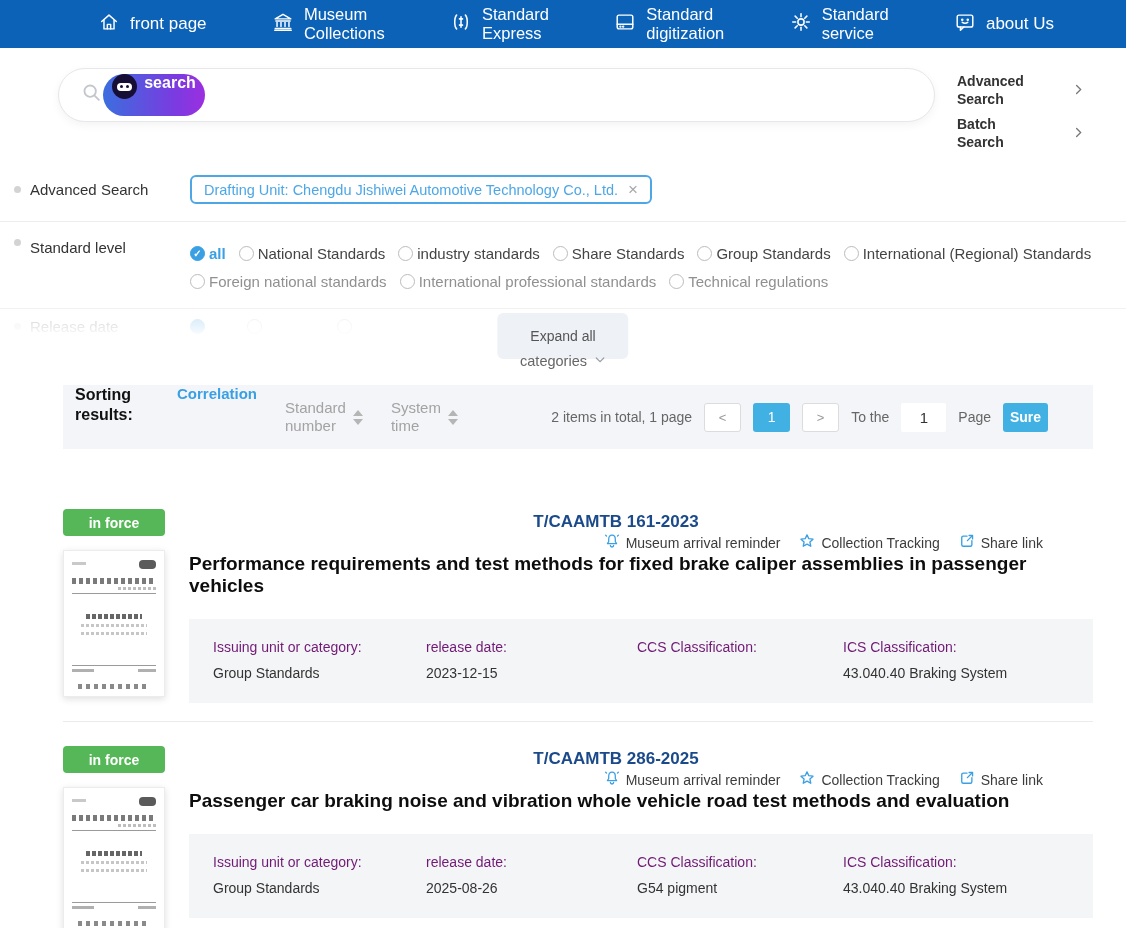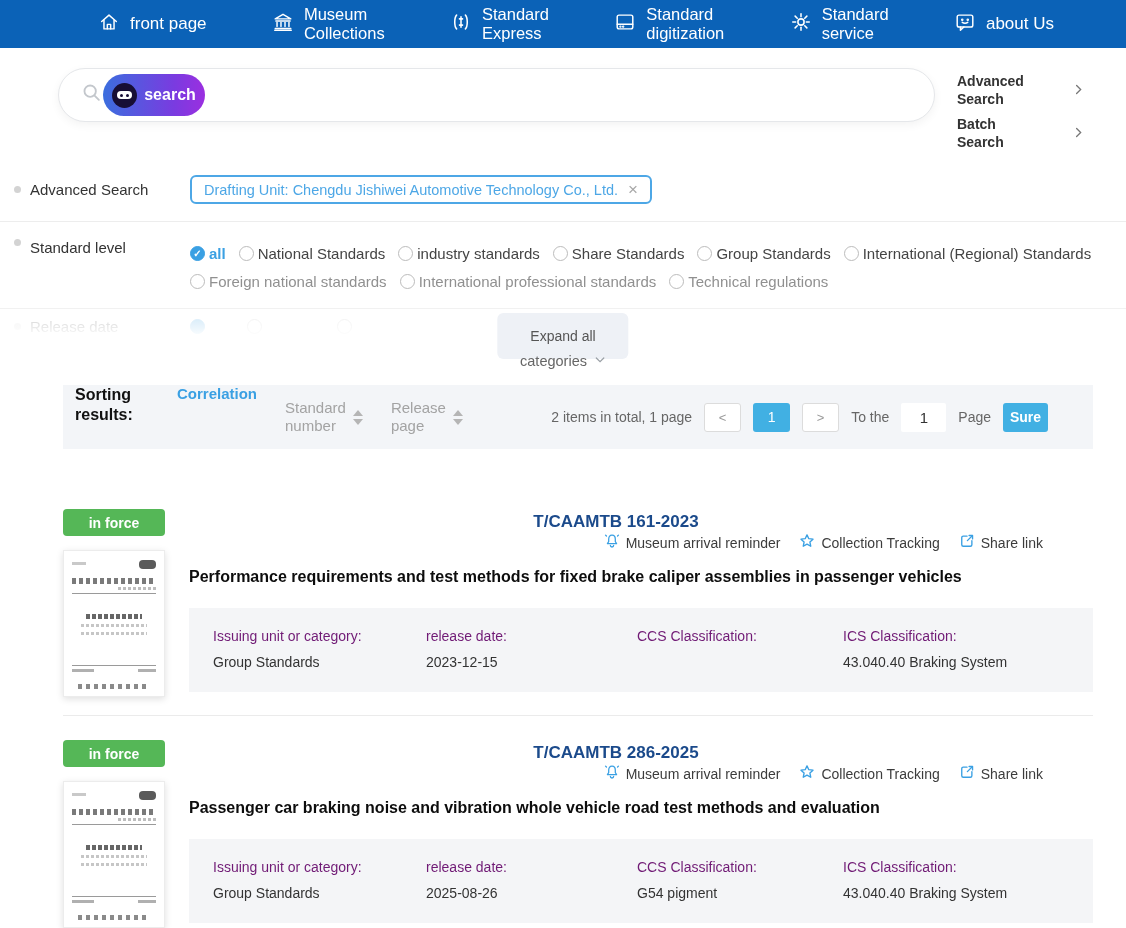--- a/index.html
+++ b/index.html
@@ -18,21 +18,21 @@
   .search-row { display:flex; padding:20px 0 0 58px; gap:22px; }
   .search-pill { width:877px; height:54px; border:1px solid #e5e7ea; border-radius:28px;
     box-shadow:0 3px 10px rgba(0,0,0,0.05); display:flex; align-items:center;
     padding:0 7px 0 22px; background:#fff; }
   .search-pill svg { width:22px; height:22px; flex:none; }
   .search-input { flex:1; border:none; outline:none; font-size:15px; color:#333;
     margin-left:10px; font-family:"Liberation Sans", sans-serif; background:transparent;}
   .search-input::placeholder { color:#a9aeb5; }
   .search-btn { width:102px; height:42px; border:none; border-radius:21px; cursor:pointer;
     background:linear-gradient(90deg,#3b6ede 0%,#7a3be0 70%,#9b2fe0 100%);
-    display:flex; align-items:center; justify-content:center; gap:7px;
+    display:flex; align-items:flex-start; justify-content:center; gap:7px;
     color:#fff; font-weight:bold; font-size:16px; font-family:"Liberation Sans", sans-serif;}
   .robot { width:25px; height:25px; border-radius:50%; background:#170e35;
     display:flex; align-items:center; justify-content:center; }
   .visor { width:15px; height:8px; background:#fff; border-radius:4px;
     display:flex; gap:3px; align-items:center; justify-content:center; }
   .visor i { width:3px; height:3px; background:#170e35; border-radius:50%; }
   .quick-links { display:flex; flex-direction:column; gap:8px; padding-top:5px; }
   .quick-link { display:flex; align-items:center; justify-content:space-between;
     width:128px; cursor:pointer; }
   .quick-link .ql-label { font-size:14px; font-weight:bold; color:#333; line-height:1.25;
@@ -142,21 +142,21 @@
   .t-foot { position:absolute; bottom:7px; left:14%; right:14%; height:5px;
     background:repeating-linear-gradient(90deg,#8a8a8a 0 4px,transparent 4px 8px); }
 
   .card-right { flex:1; padding-top:3px; }
   .card-head { display:flex; align-items:center; padding-right:50px;flex-direction:column; }
   .code { font-size:17px; font-weight:bold; color:#1b4a8b; cursor:pointer; }
   .actions { margin-left:auto; display:flex; align-items:center; gap:18px; }
   .action { display:flex; align-items:center; gap:5px; font-size:14px; color:#3c3c3c;
     cursor:pointer; }
   .action svg { width:18px; height:18px; }
-  .card-title { margin-top:15px; font-size:16px; font-weight:bold; color:#0d0d0d;
+  .card-title { font-size:19px; font-weight:bold; color:#0d0d0d;
     cursor:pointer; }
   .info { margin-top:22px; background:#f4f5f7; padding:20px 0 21px 24px; display:grid;
     grid-template-columns:213px 211px 206px 1fr; }
   .lbl { color:#701a75; font-size:14px; }
   .val { margin-top:10px; color:#333; font-size:14px; min-height:17px; }
   .card-divider { border-top:1px solid #ebebeb; margin:18px 0 24px; }
 </style>
 </head>
 <body>
 
@@ -343,21 +343,21 @@
     <span class="sort-label">Sorting results:</span>
     <span class="sort-corr">Correlation</span>
     <span class="sort-opt">
       <span class="opt-text">Standard number</span>
       <span class="tris">
           <span class="tri-up"></span>
           <span class="tri-down"></span>
         </span>
     </span>
     <span class="sort-opt">
-      <span class="opt-text">Release page</span>
+      <span class="opt-text">System time</span>
       <span class="tris">
           <span class="tri-up"></span>
           <span class="tri-down"></span>
         </span>
     </span>
     <div class="pager">
       <span>2 items in total, 1 page</span>
       <span class="pg-btn">&lt;</span>
       <span class="pg-active">1</span>
       <span class="pg-btn">&gt;</span>

